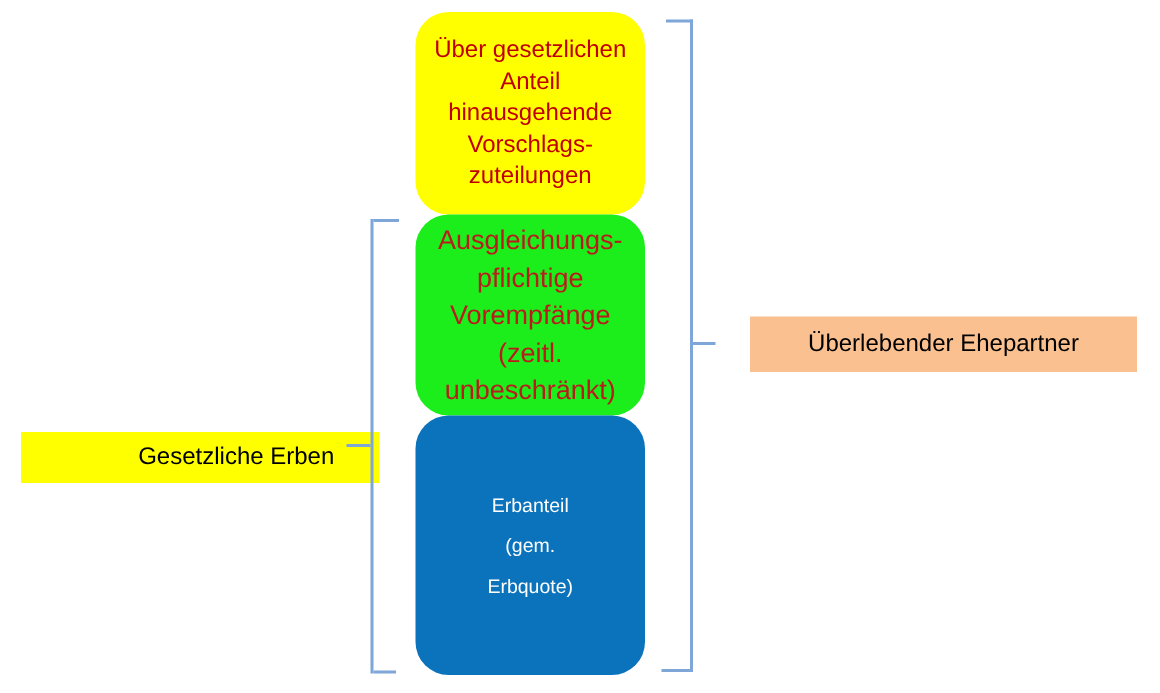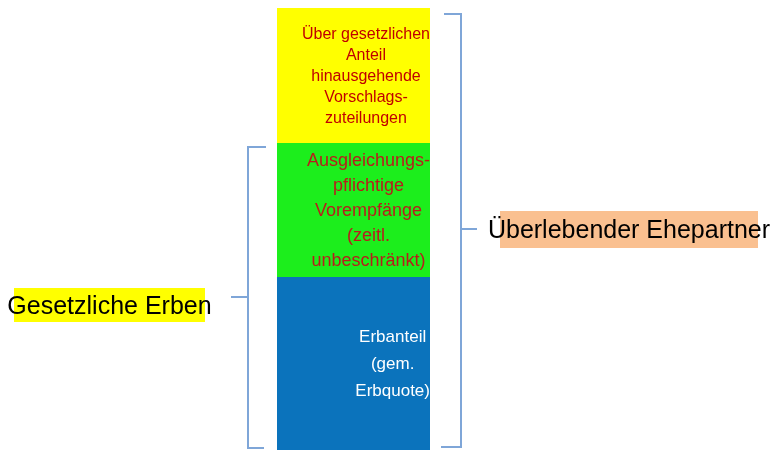--- a/index.html
+++ b/index.html
@@ -19,63 +19,65 @@
   
   .stack {
     position: absolute;
     left: 277px;
     top: 8px;
     width: 153px;
   }
   .seg {
     display: flex;
     align-items: center;
-    justify-content: flex-end;
+    justify-content: center;
     text-align: center;
     white-space: pre-line;
+    border-radius: 22px;
   }
   .seg-top {
     height: 135px;
     background: #FFFF00;
     color: #C00000;
     font-size: 16px;
     line-height: 21px;
   }
   .seg-mid {
     height: 134px;
     background: #1CEE1C;
     color: #b91c1c;
     font-size: 18px;
     line-height: 25px;
   }
   .seg-bottom {
     height: 173px;
     background: #0B73BC;
     color: #FFFFFF;
-    font-size: 17px;
+    font-size: 13px;
     line-height: 27px;
   }
 
   
   .side-label {
     position: absolute;
     color: #000000;
-    font-size: 25px;
+    font-size: 16px;
     line-height: 1;
     white-space: nowrap;
   }
   .label-left {
     left: 14px;
     top: 288px;
     width: 191px;
     height: 34px;
     background: #FFFF00;
     display: flex;
     align-items: center;
     justify-content: center;
+    padding-left: 48px;
   }
   .label-right {
     left: 500px;
     top: 211px;
     width: 258px;
     height: 37px;
     background: #FAC090;
     display: flex;
     align-items: center;
     justify-content: center;

